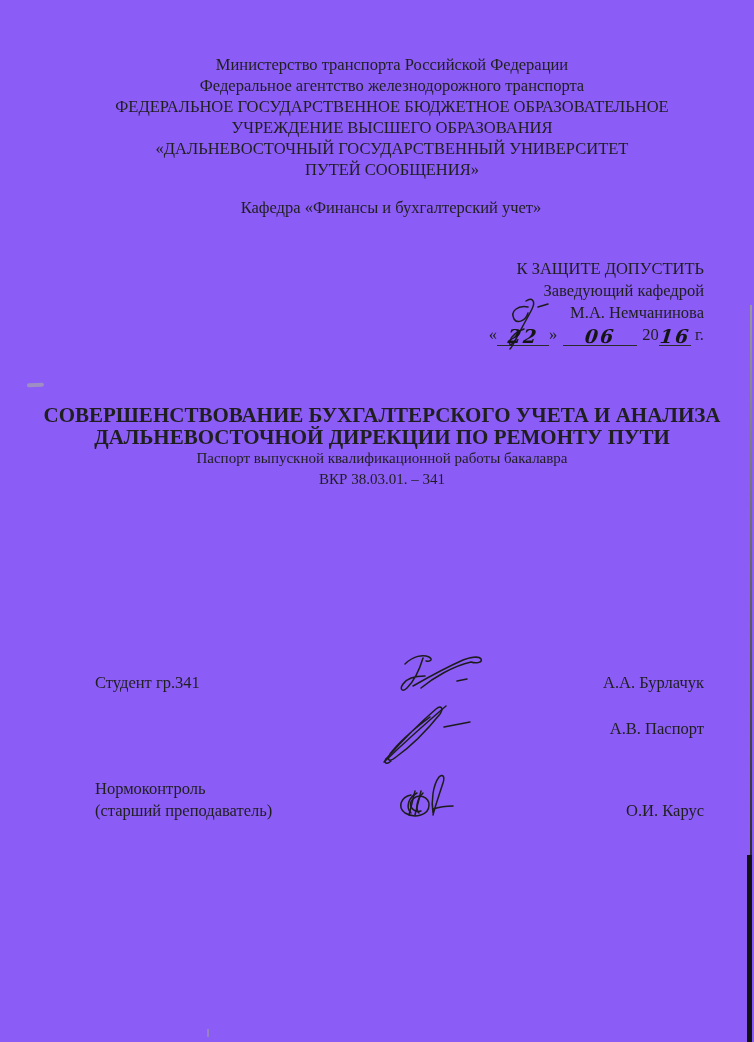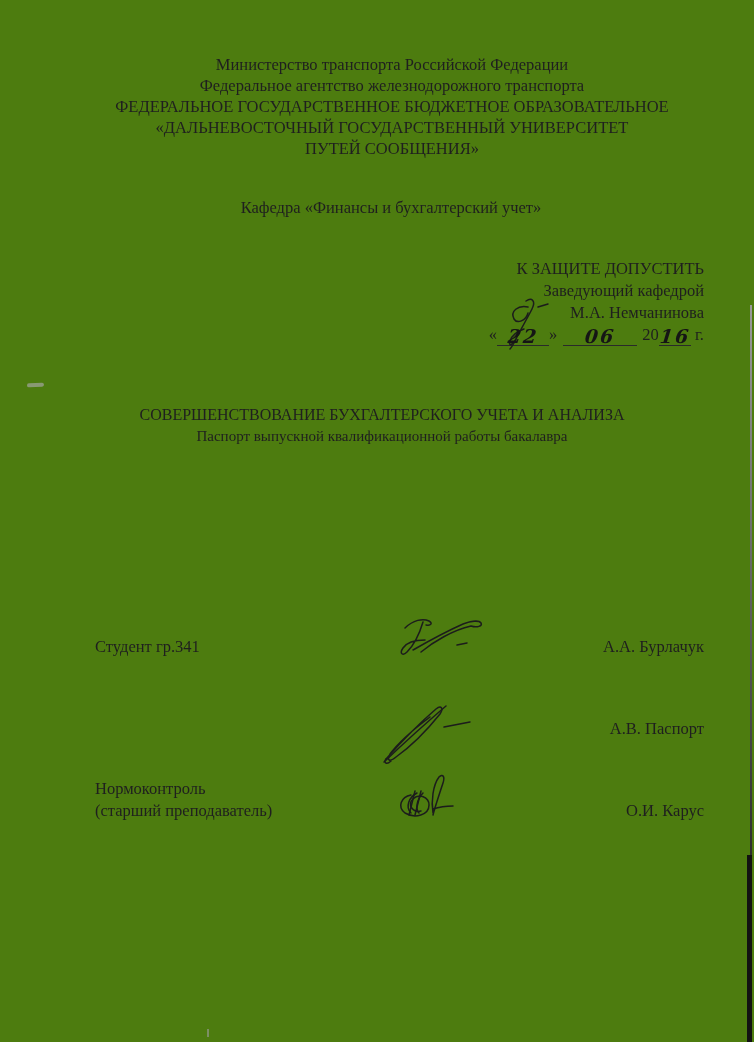--- a/index.html
+++ b/index.html
@@ -1,19 +1,19 @@
 <!DOCTYPE html>
 <html><head>
 <meta charset="utf-8">
 <style>
   html,body{margin:0;padding:0;background:#ffffff;}
   .page{
     position:relative;
     width:754px;height:1042px;
-    background:#4d7c0f;
+    background:#8b5cf6;
     overflow:hidden;
     font-family:"Liberation Serif", serif;
     color:#1f1f1f;
     -webkit-font-smoothing:antialiased;
   }
   
   .org-header{
     position:absolute;top:54px;left:30px;right:0;
     text-align:center;
     font-size:16.5px;line-height:21px;
@@ -53,27 +53,27 @@
     font-size:19px;letter-spacing:2px;
     color:#151515;
     display:inline-block;
     transform:skewX(-6deg) translateY(1px);
   }
   
   .title-block{
     position:absolute;top:404px;left:10px;right:0;
     text-align:center;
   }
-  .title-line{font-weight:normal;font-size:16px;line-height:22px;}
+  .title-line{font-weight:bold;font-size:21px;line-height:22px;}
   .subtitle,.code{font-size:15px;line-height:21px;}
   
   .sig-row{position:absolute;left:0;right:0;font-size:16.5px;line-height:22px;}
   .sig-role{position:absolute;left:95px;top:0;white-space:pre-line;}
   .sig-name{position:absolute;right:50px;top:0;}
-  .row-student{top:636px;height:60px;}
+  .row-student{top:672px;height:60px;}
   .row-student .sig-name{top:0;}
   .row-supervisor{top:696px;height:80px;}
   .row-supervisor .sig-name{top:22px;}
   .row-norm{top:778px;height:70px;}
   .row-norm .sig-name{top:22px;}
   .sig-img{position:absolute;}
   .sig-student{left:393px;top:-22px;width:95px;height:48px;}
   .sig-supervisor{left:378px;top:4px;width:98px;height:66px;}
   .sig-norm{left:393px;top:-6px;width:65px;height:48px;}
   svg.sig path{fill:none;stroke:#1c1c1c;stroke-width:1.5;stroke-linecap:round;stroke-linejoin:round;}
@@ -103,20 +103,21 @@
 </style>
 </head>
 <body>
 
 <div class="page">
 
   <header class="org-header">
     <div>Министерство транспорта Российской Федерации</div>
     <div>Федеральное агентство железнодорожного транспорта</div>
     <div>ФЕДЕРАЛЬНОЕ ГОСУДАРСТВЕННОЕ БЮДЖЕТНОЕ ОБРАЗОВАТЕЛЬНОЕ</div>
+    <div>УЧРЕЖДЕНИЕ ВЫСШЕГО ОБРАЗОВАНИЯ</div>
     <div>«ДАЛЬНЕВОСТОЧНЫЙ ГОСУДАРСТВЕННЫЙ УНИВЕРСИТЕТ</div>
     <div>ПУТЕЙ СООБЩЕНИЯ»</div>
   </header>
 
   <div class="department">Кафедра «Финансы и бухгалтерский учет»</div>
 
   <section class="approval">
     <div>К ЗАЩИТЕ ДОПУСТИТЬ</div>
     <div>Заведующий кафедрой</div>
     <div class="approval-name-row">
@@ -128,21 +129,23 @@
       </svg>
       <span>М.А. Немчанинова</span>
     </div>
     <div class="date-row">
       <span>«</span><span class="blank blank-day"><span class="hand">22</span></span><span>»</span><span class="blank blank-month"><span class="hand">06</span></span><span>20</span><span class="blank blank-year"><span class="hand">16</span></span>&nbsp;<span>г.</span>
     </div>
   </section>
 
   <section class="title-block">
     <div class="title-line">СОВЕРШЕНСТВОВАНИЕ БУХГАЛТЕРСКОГО УЧЕТА И АНАЛИЗА</div>
+    <div class="title-line">ДАЛЬНЕВОСТОЧНОЙ ДИРЕКЦИИ ПО РЕМОНТУ ПУТИ</div>
     <div class="subtitle">Паспорт выпускной квалификационной работы бакалавра</div>
+    <div class="code">ВКР 38.03.01. – 341</div>
   </section>
 
   <div class="sig-row row-student">
     <div class="sig-role">Студент гр.341</div>
     <svg class="sig sig-img sig-student" viewBox="0 0 95 48">
       <path d="M 12 14 C 20 6 30 4 36 7 C 40 9 38 12 33 11"></path>
       <path d="M 30 8 C 27 18 22 30 14 38 C 10 42 6 40 10 34 C 14 28 24 26 32 26"></path>
       <path d="M 20 36 C 34 28 52 18 70 10 C 78 7 86 6 88 9 C 90 12 84 14 78 12 C 60 16 40 28 28 38"></path>
       <path d="M 64 31 L 74 29"></path>
     </svg>

